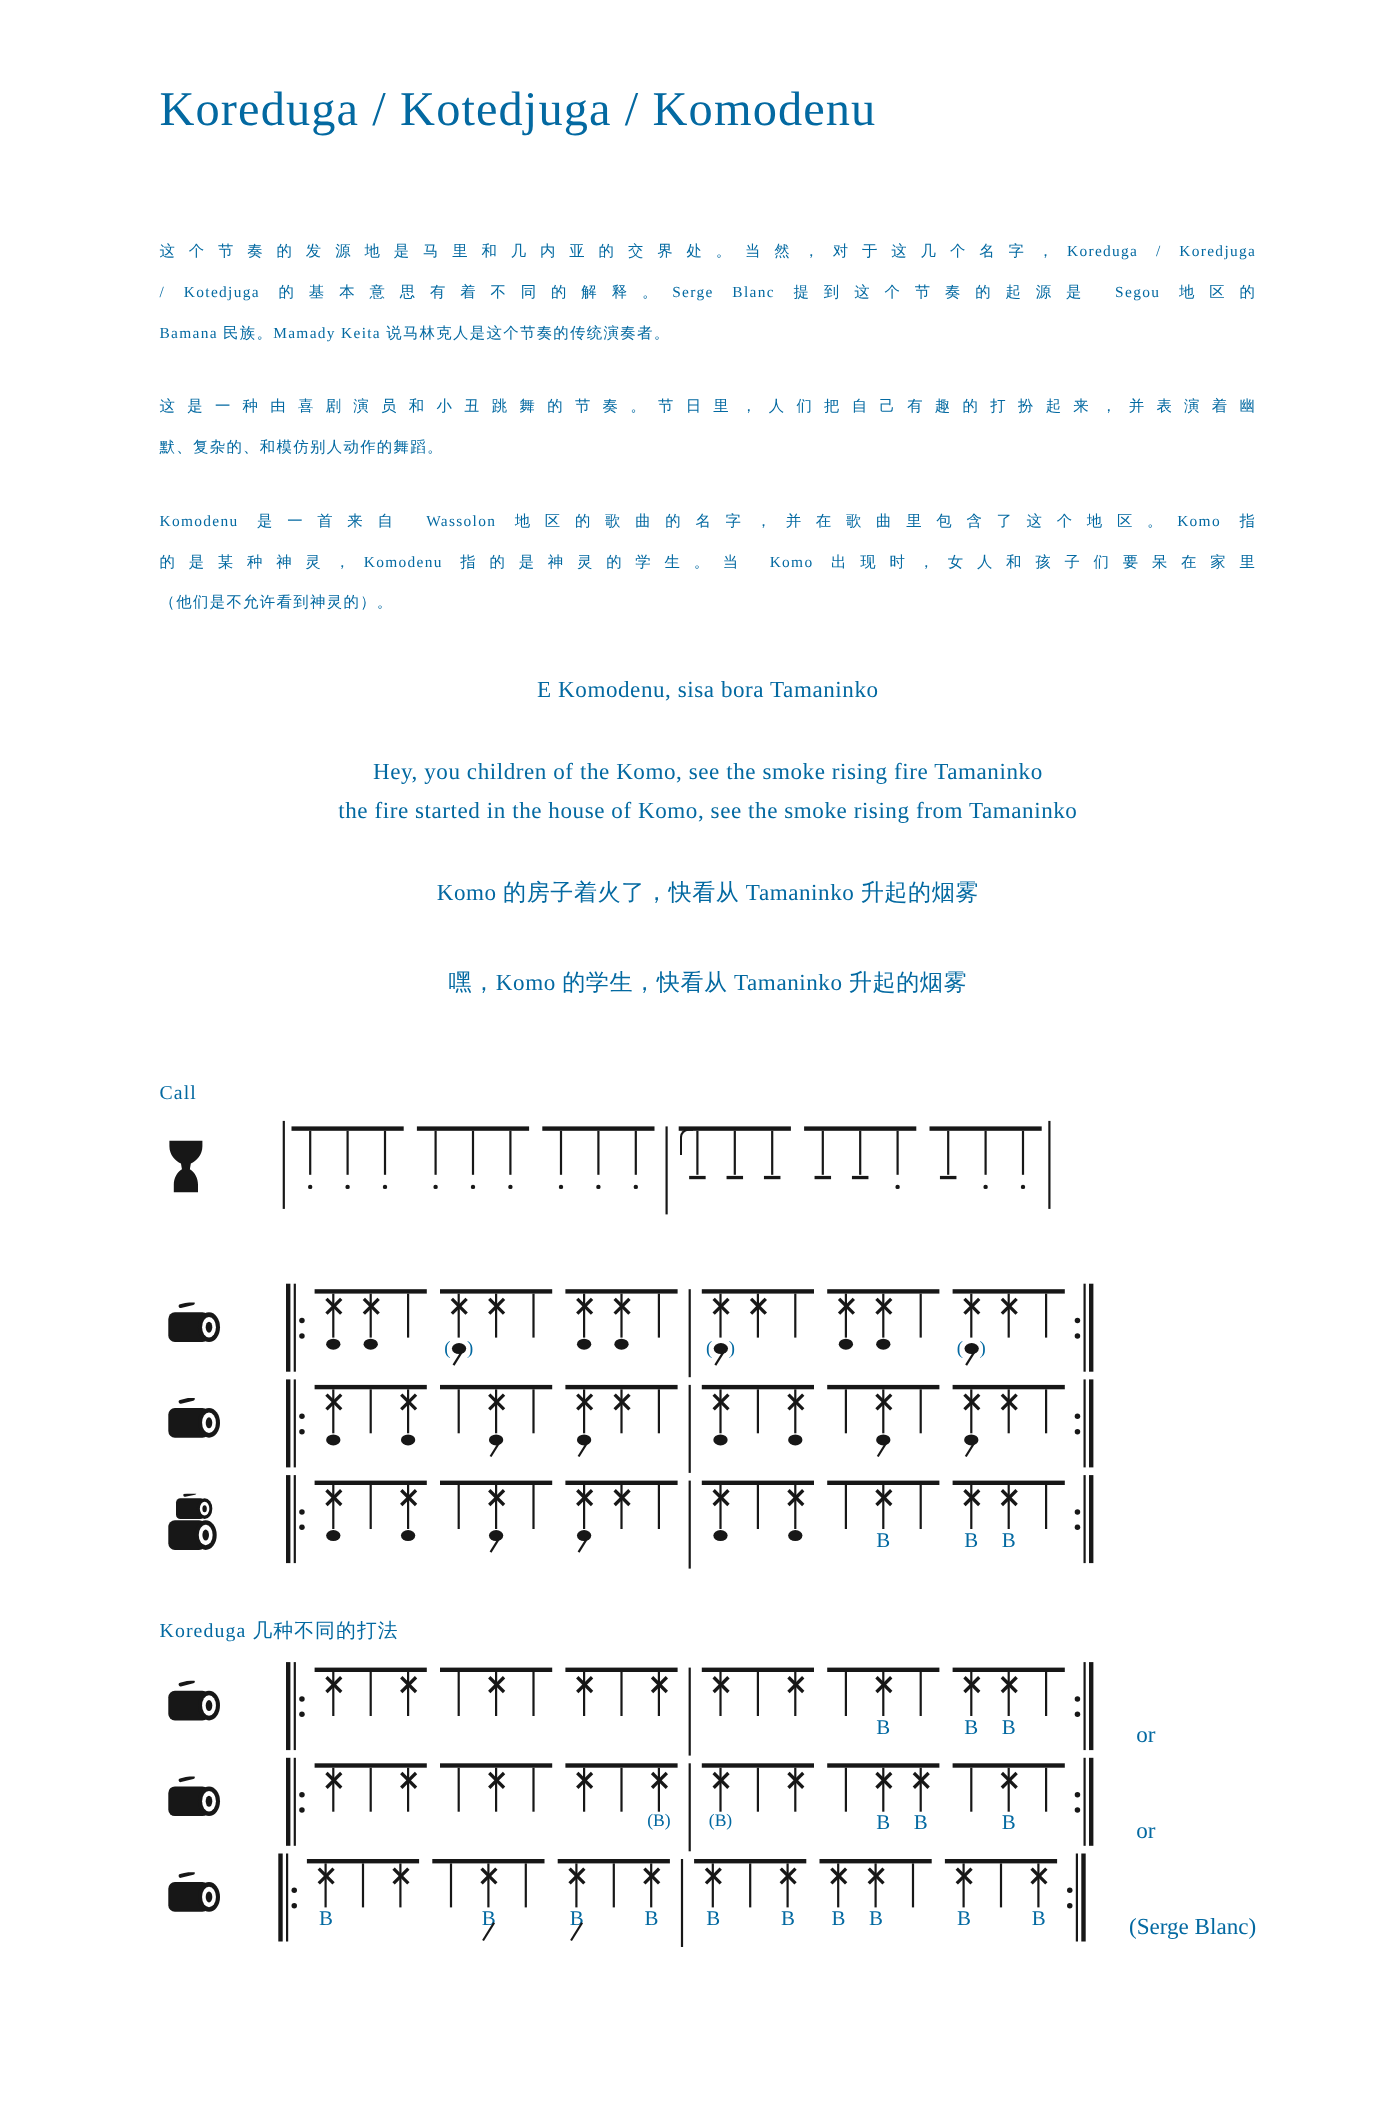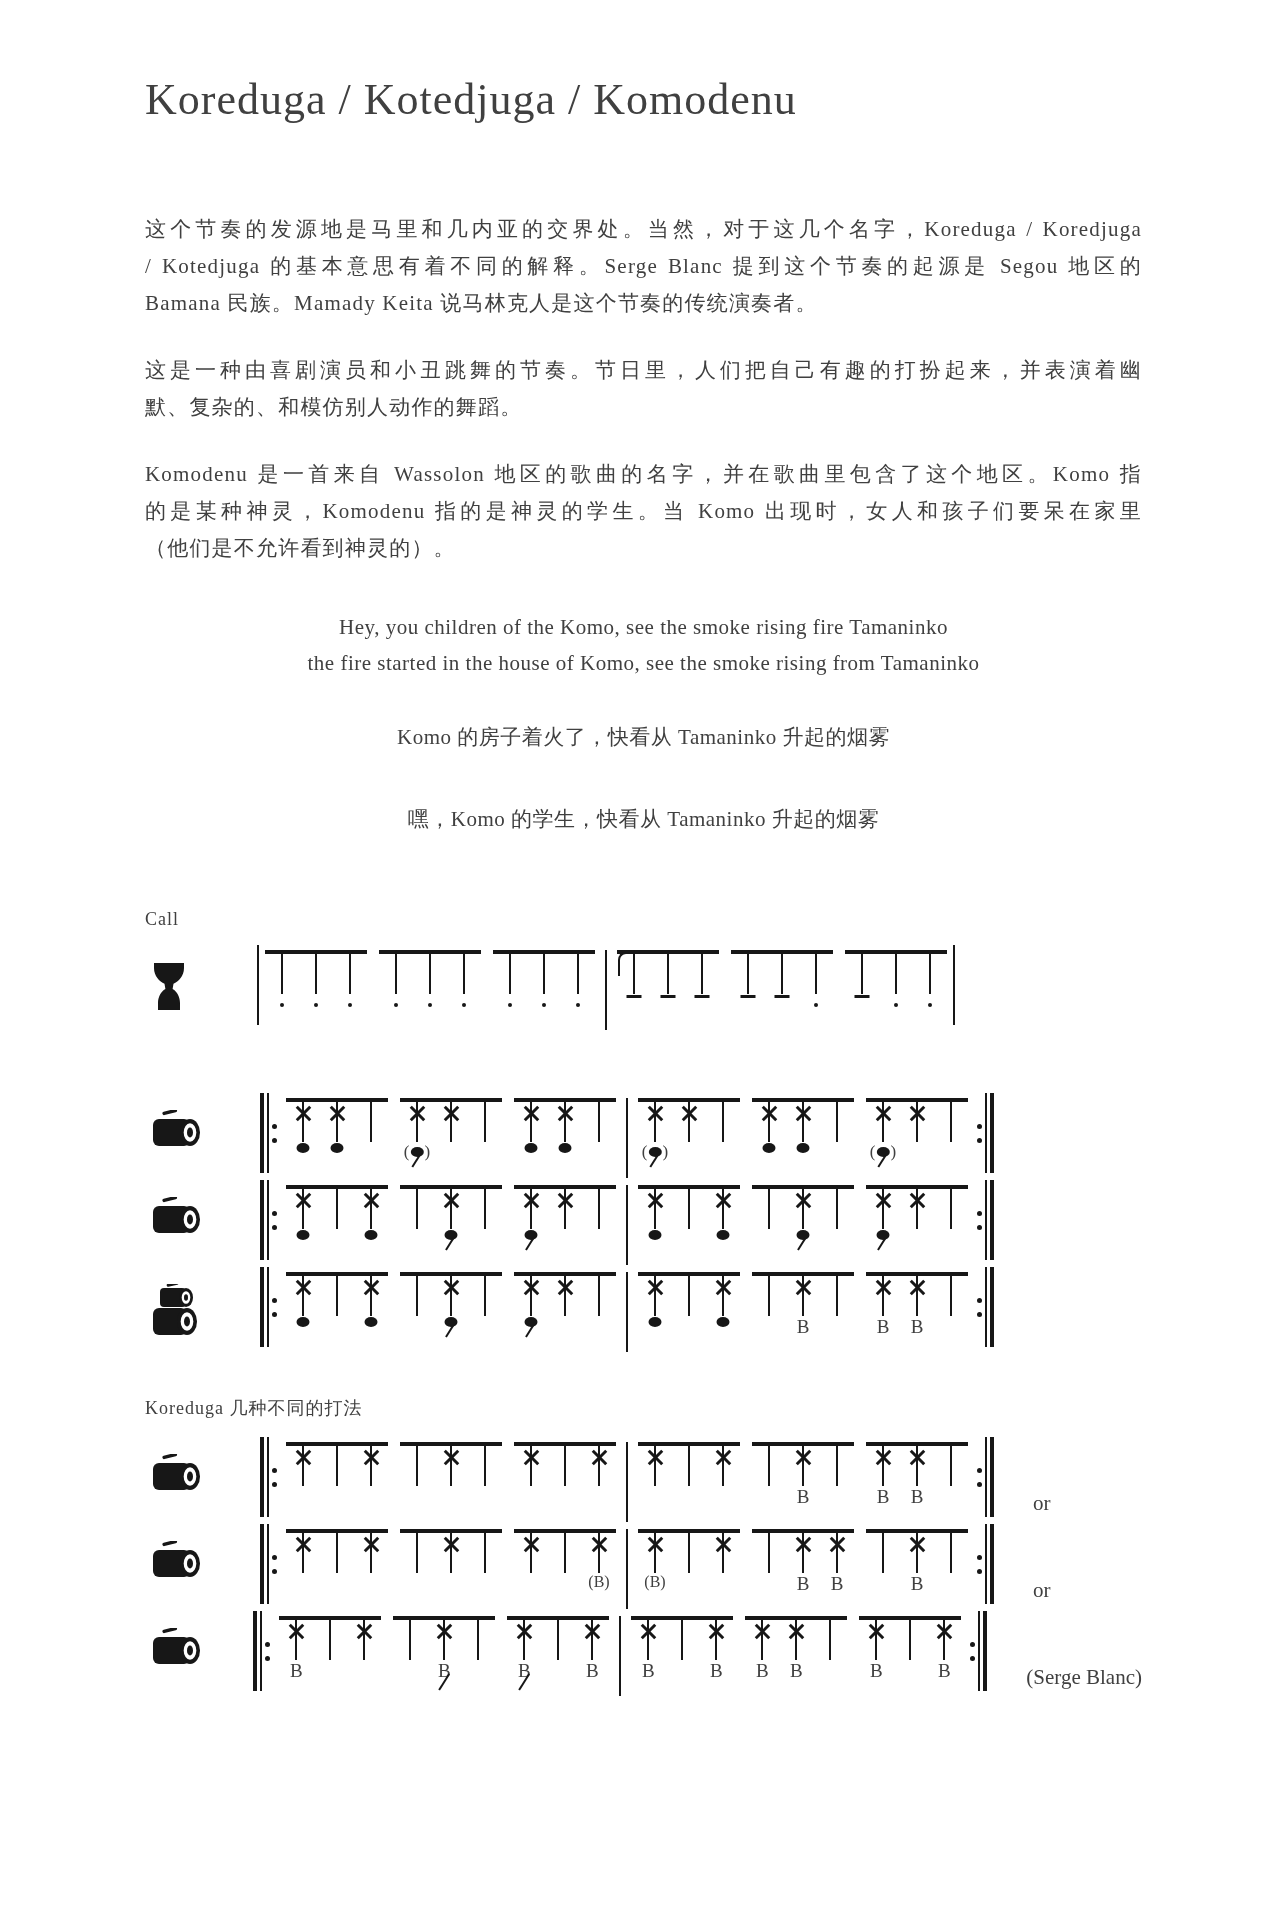--- a/index.html
+++ b/index.html
@@ -1,24 +1,24 @@
 <!DOCTYPE html>
 <html><head>
 <meta charset="utf-8">
 <style>
   html,body{margin:0;padding:0;background:#e8e8e8;}
   .page{
     width:1272px;height:1924px;background:#ffffff;overflow:hidden;
-    position:relative;margin:0 auto;color:#404040;
+    position:relative;margin:0 auto;color:#0369a1;
     font-family:"Liberation Serif","DejaVu Serif",serif;
   }
   .content{padding:0 130px 0 145px;}
   h1.title{margin:74px 0 0 0;font-size:44px;font-weight:normal;letter-spacing:1px;}
   .para{margin:0;}
-  .para .line{display:block;font-size:21px;line-height:37px;letter-spacing:1.2px;}
+  .para .line{display:block;font-size:14px;line-height:37px;letter-spacing:1.2px;}
   .para .line.fill{text-align:justify;text-align-last:justify;}
   .p1{margin-top:86px;}
   .p2{margin-top:30px;}
   .p3{margin-top:30px;}
   .centerblock{text-align:center;}
   .centerblock .cline{display:block;font-size:21px;line-height:36px;letter-spacing:0.5px;}
   .cb1{margin-top:42px;}
   .cb2{margin-top:38px;}
   .cb3{margin-top:46px;}
   .cb4{margin-top:38px;}
@@ -82,20 +82,21 @@
       <span class="line">默、复杂的、和模仿别人动作的舞蹈。</span>
     </p>
 
     <p class="para p3">
       <span class="line fill">Komodenu 是一首来自 Wassolon 地区的歌曲的名字，并在歌曲里包含了这个地区。Komo 指</span>
       <span class="line fill">的是某种神灵，Komodenu 指的是神灵的学生。当 Komo 出现时，女人和孩子们要呆在家里</span>
       <span class="line">（他们是不允许看到神灵的）。</span>
     </p>
 
     <div class="centerblock cb1">
+      <span class="cline">E Komodenu, sisa bora Tamaninko</span>
     </div>
 
     <div class="centerblock cb2">
       <span class="cline">Hey, you children of the Komo, see the smoke rising fire Tamaninko</span>
       <span class="cline">the fire started in the house of Komo, see the smoke rising from Tamaninko</span>
     </div>
 
     <div class="centerblock cb4">
       <span class="cline">Komo 的房子着火了，快看从 Tamaninko 升起的烟雾</span>
     </div>

